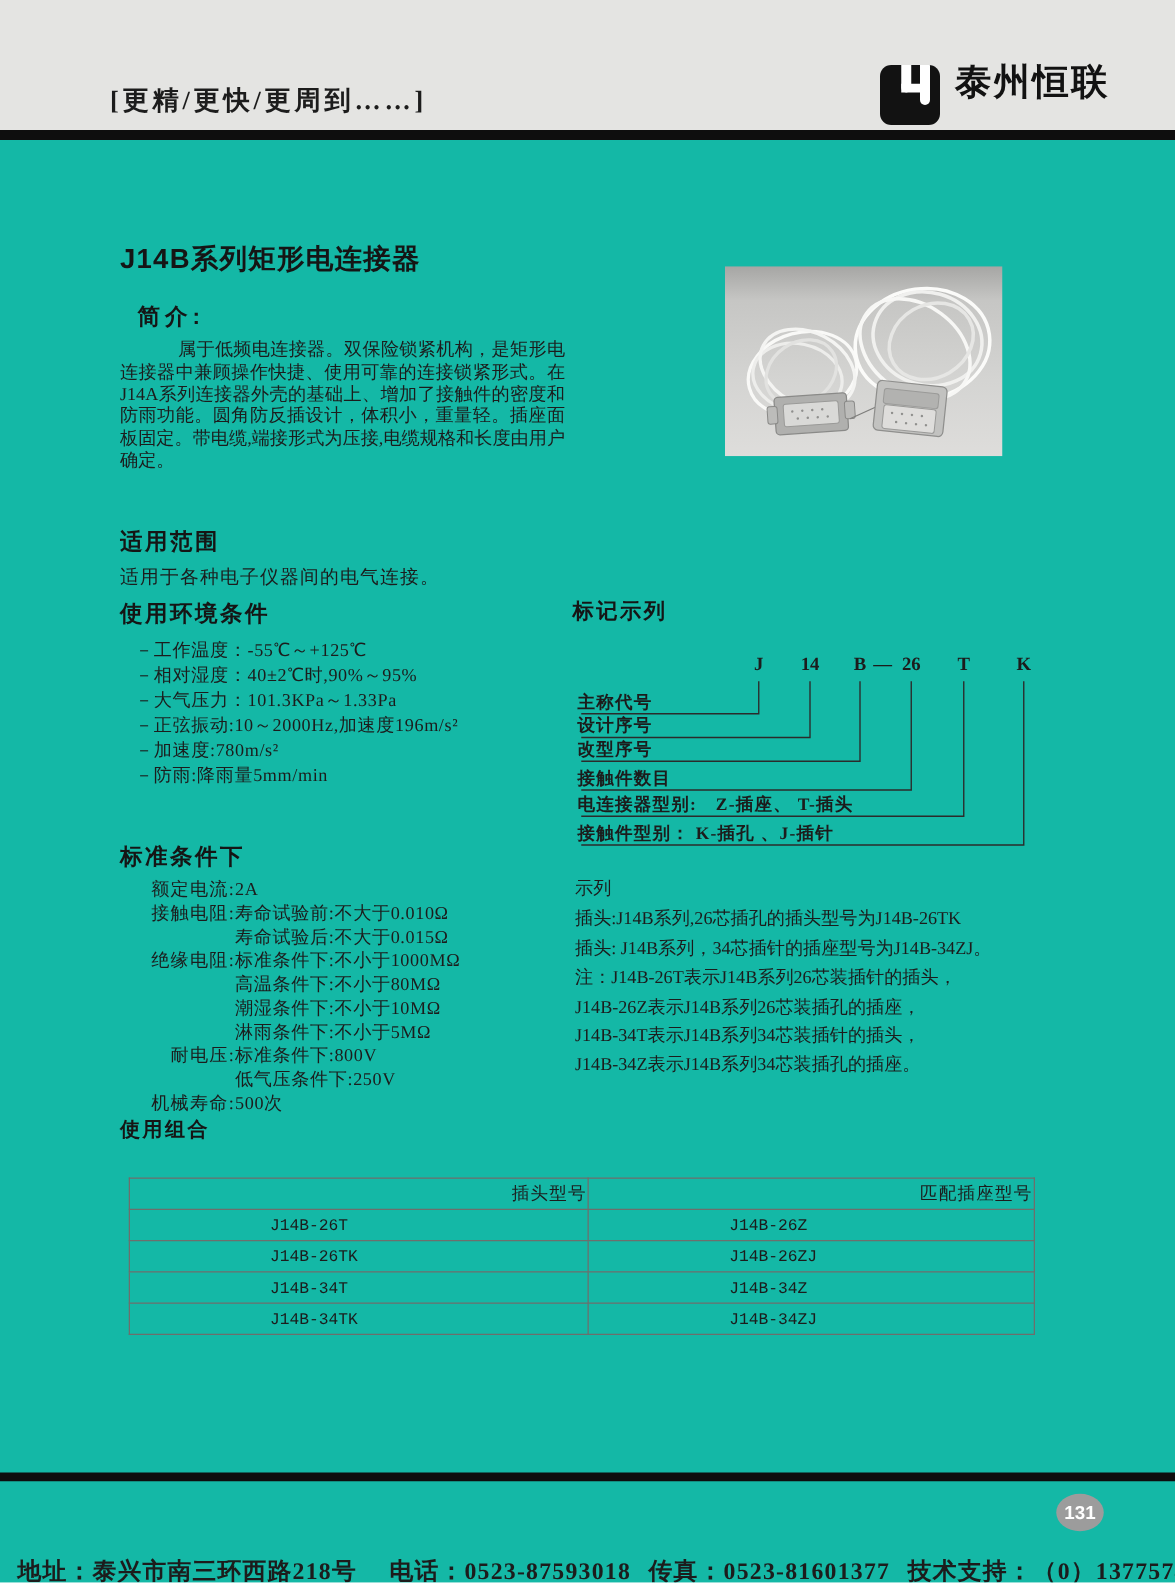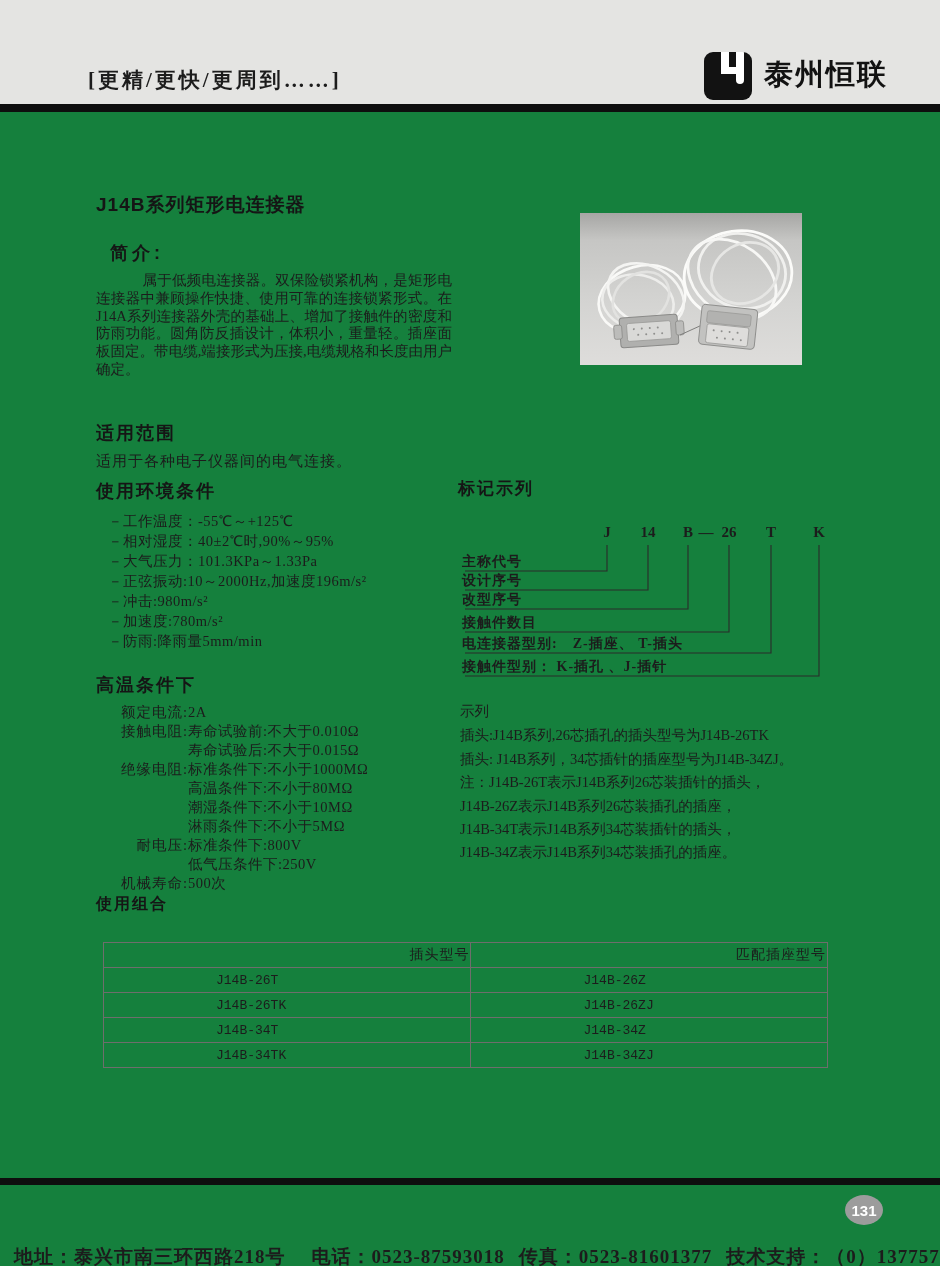--- a/index.html
+++ b/index.html
@@ -1,30 +1,30 @@
 <!DOCTYPE html>
 <html><head>
 <meta charset="utf-8">
 <style>
   html,body{margin:0;padding:0;background:#fff;}
-  .canvas{position:relative;width:940px;height:1266px;background:#15803d;
+  .canvas{position:relative;width:940px;height:1266px;background:#14b8a6;
           font-family:"Liberation Serif",serif;color:#1c1c1c;overflow:hidden;}
 
   
   .topband{position:absolute;left:0;top:0;width:940px;height:112px;background:#e4e4e2;
            border-bottom:8px solid #0e0e0e;box-sizing:border-box;}
   .tagline{position:absolute;left:88px;bottom:10px;font-weight:bold;font-size:21px;letter-spacing:3px;}
-  .brand{position:absolute;right:52px;bottom:4px;display:flex;align-items:center;gap:12px;}
+  .brand{position:absolute;right:52px;bottom:4px;display:flex;align-items:flex-start;gap:12px;}
   .logo{width:48px;height:48px;display:block;}
   .company{font-family:"Liberation Sans",sans-serif;font-weight:900;font-size:29px;
            letter-spacing:2px;line-height:1;padding-bottom:4px;color:#121212;}
 
   
   .h-sans{font-family:"Liberation Sans",sans-serif;font-weight:bold;margin:0;color:#151515;}
-  .title{position:absolute;left:96px;top:192px;font-size:19px;letter-spacing:1px;}
+  .title{position:absolute;left:96px;top:192px;font-size:22px;letter-spacing:1px;}
   .sec-h{font-size:18px;letter-spacing:2px;}
 
   
   .intro{position:absolute;left:96px;top:241px;width:356px;}
   .intro .sec-h{margin-left:14px;letter-spacing:4px;}
   .intro p{margin:7px 0 0;font-size:14.5px;line-height:17.8px;text-align:justify;text-indent:3.2em;}
 
   
   .photo{position:absolute;left:580px;top:213px;width:222px;height:152px;}
 
@@ -163,28 +163,27 @@
     <p>适用于各种电子仪器间的电气连接。</p>
   </section>
 
   <section class="env">
     <h2 class="h-sans sec-h">使用环境条件</h2>
     <div class="env-list">
       <div>－工作温度：-55℃～+125℃</div>
       <div>－相对湿度：40±2℃时,90%～95%</div>
       <div>－大气压力：101.3KPa～1.33Pa</div>
       <div>－正弦振动:10～2000Hz,加速度196m/s²</div>
-      <div>－冲击:980m/s²</div>
       <div>－加速度:780m/s²</div>
       <div>－防雨:降雨量5mm/min</div>
     </div>
   </section>
 
   <section class="perf">
-    <h2 class="h-sans sec-h">高温条件下</h2>
+    <h2 class="h-sans sec-h">标准条件下</h2>
     <div class="perf-rows">
       <span class="perf-label">额定电流:</span>
         <span class="perf-value">2A</span>
       <span class="perf-label">接触电阻:</span>
         <span class="perf-value">寿命试验前:不大于0.010Ω</span>
       <span class="perf-label"></span>
         <span class="perf-value">寿命试验后:不大于0.015Ω</span>
       <span class="perf-label">绝缘电阻:</span>
         <span class="perf-value">标准条件下:不小于1000MΩ</span>
       <span class="perf-label"></span>

